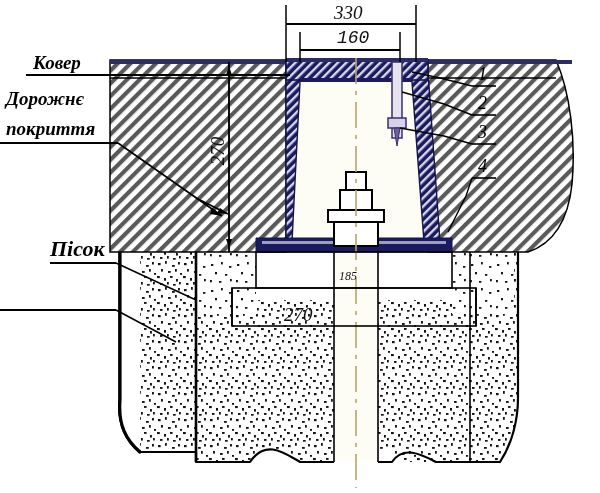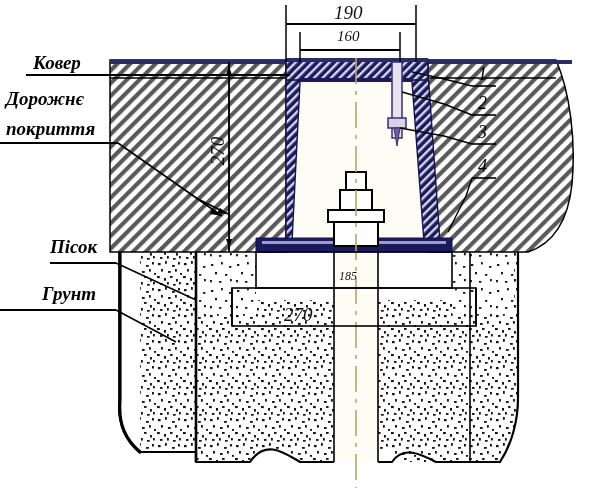--- a/index.html
+++ b/index.html
@@ -9,24 +9,24 @@
   #svgroot{position:absolute;left:0;top:0;}
   .lbl{position:absolute;font-style:italic;font-weight:700;color:#000;
        white-space:nowrap;font-family:"Liberation Serif","DejaVu Serif",serif;}
   .dim{position:absolute;font-style:italic;color:#111;white-space:nowrap;
        font-family:"Liberation Serif","DejaVu Serif",serif;}
   .callout{position:absolute;font-style:italic;color:#000;
        font-family:"Liberation Serif","DejaVu Serif",serif;}
   #l-kover{left:33px;top:52px;font-size:19px;}
   #l-road1{left:6px;top:88px;font-size:19px;}
   #l-road2{left:6px;top:118px;font-size:19px;}
-  #l-sand{left:50px;top:236px;font-size:19px;}
+  #l-sand{left:50px;top:236px;font-size:22px;}
   #l-soil{left:42px;top:283px;font-size:19px;}
   #d-190{left:334px;top:2px;font-size:19px;}
-  #d-160{left:337px;top:28px;font-size:15px;}
+  #d-160{left:337px;top:28px;font-size:18px;font-family:Liberation Mono, monospace;}
   #d-185{left:339px;top:269px;font-size:12px;}
   #d-270b{left:284px;top:304px;font-size:19px;}
   #d-270v{left:204px;top:140px;font-size:19px;
           transform:rotate(-90deg);transform-origin:50% 50%;}
   #c-1{left:478px;top:64px;font-size:18px;}
   #c-2{left:478px;top:93px;font-size:18px;}
   #c-3{left:478px;top:122px;font-size:18px;}
   #c-4{left:478px;top:156px;font-size:18px;}
 </style>
 </head>
@@ -231,23 +231,22 @@
 
       <line x1="472" y1="178" x2="496" y2="178" stroke="#000" stroke-width="1.6"></line>
       <path d="M472,178 L466,196 L448,232" fill="none" stroke="#000" stroke-width="1.4"></path>
     </g>
   </svg>
 
   <div class="lbl" id="l-kover">Ковер</div>
   <div class="lbl" id="l-road2">покриття</div>
   <div class="lbl" id="l-road1">Дорожнє</div>
   <div class="lbl" id="l-sand">Пісок</div>
-  <div class="lbl" id="l-soil">Грунт</div>
-
-  <div class="dim" id="d-190">190</div>
+
+  <div class="dim" id="d-190">330</div>
   <div class="dim" id="d-160">160</div>
   <div class="dim" id="d-270v">270</div>
   <div class="dim" id="d-185">185</div>
   <div class="dim" id="d-270b">270</div>
 
   <div class="callout" id="c-1">1</div>
   <div class="callout" id="c-2">2</div>
   <div class="callout" id="c-3">3</div>
   <div class="callout" id="c-4">4</div>
 

